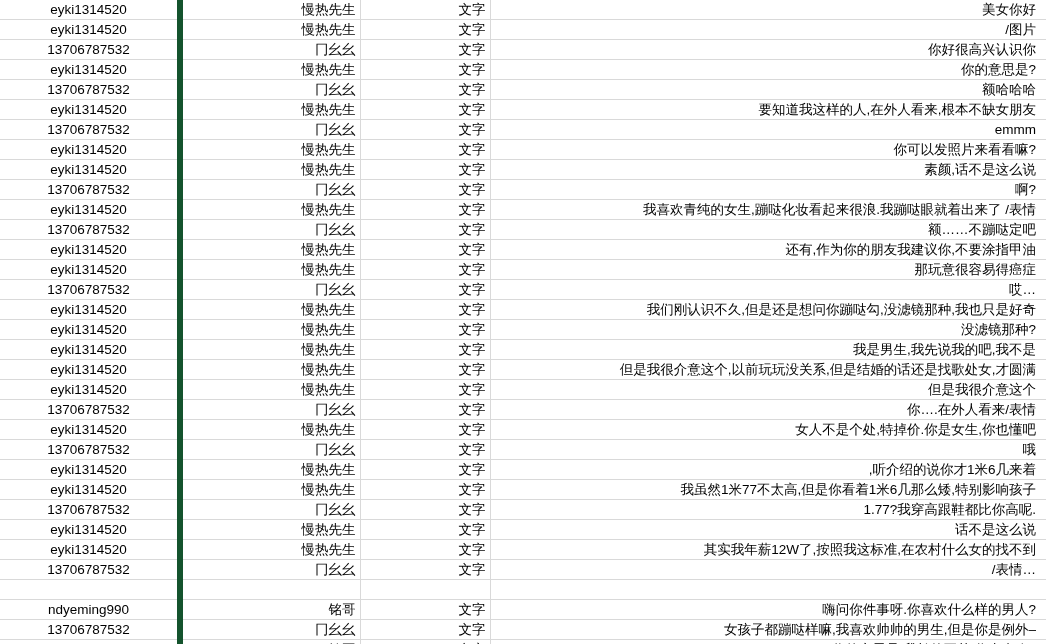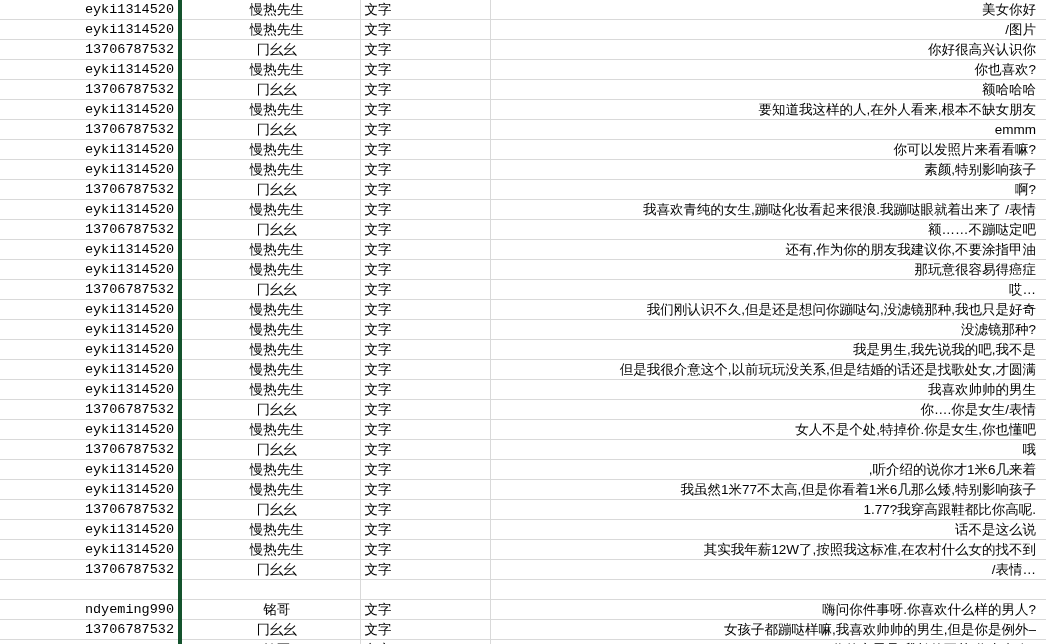--- a/index.html
+++ b/index.html
@@ -27,31 +27,30 @@
     border-bottom: 1px solid #d9d9d9;
     overflow: hidden;
     white-space: nowrap;
   }
   col.c-account { width: 180px; }
   col.c-nick    { width: 180px; }
   col.c-type    { width: 130px; }
   col.c-msg     { width: 556px; }
 
   .sheet td.account {
+    text-align: center;
+    border-right: 6px solid #14532d;
+  }
+  .sheet td.nick {
     text-align: right;
-    border-right: 4px solid #14532d;
-    font-family: Liberation Mono, monospace;
-  }
-  .sheet td.nick {
-    text-align: center;
     border-right: 1px solid #d9d9d9;
     padding-left: 16px;
   }
   .sheet td.type {
-    text-align: left;
+    text-align: right;
     border-right: 1px solid #d9d9d9;
   }
   .sheet td.msg {
     text-align: right;
     padding-right: 10px;
     border-radius: 7px;
   }
   .sheet tr.blank td {
     border-bottom: 1px solid #d9d9d9;
   }
@@ -86,21 +85,21 @@
     <tr>
       <td class="account">13706787532</td>
       <td class="nick nick-glyph">冂幺幺</td>
       <td class="type">文字</td>
       <td class="msg">你好很高兴认识你</td>
     </tr>
     <tr>
       <td class="account">eyki1314520</td>
       <td class="nick">慢热先生</td>
       <td class="type">文字</td>
-      <td class="msg">你也喜欢?</td>
+      <td class="msg">你的意思是?</td>
     </tr>
     <tr>
       <td class="account">13706787532</td>
       <td class="nick nick-glyph">冂幺幺</td>
       <td class="type">文字</td>
       <td class="msg">额哈哈哈</td>
     </tr>
     <tr>
       <td class="account">eyki1314520</td>
       <td class="nick">慢热先生</td>
@@ -116,21 +115,21 @@
     <tr>
       <td class="account">eyki1314520</td>
       <td class="nick">慢热先生</td>
       <td class="type">文字</td>
       <td class="msg">你可以发照片来看看嘛?</td>
     </tr>
     <tr>
       <td class="account">eyki1314520</td>
       <td class="nick">慢热先生</td>
       <td class="type">文字</td>
-      <td class="msg">素颜,特别影响孩子</td>
+      <td class="msg">素颜,话不是这么说</td>
     </tr>
     <tr>
       <td class="account">13706787532</td>
       <td class="nick nick-glyph">冂幺幺</td>
       <td class="type">文字</td>
       <td class="msg">啊?</td>
     </tr>
     <tr>
       <td class="account">eyki1314520</td>
       <td class="nick">慢热先生</td>
@@ -182,27 +181,27 @@
     <tr>
       <td class="account">eyki1314520</td>
       <td class="nick">慢热先生</td>
       <td class="type">文字</td>
       <td class="msg">但是我很介意这个,以前玩玩没关系,但是结婚的话还是找歌处女,才圆满</td>
     </tr>
     <tr>
       <td class="account">eyki1314520</td>
       <td class="nick">慢热先生</td>
       <td class="type">文字</td>
-      <td class="msg">我喜欢帅帅的男生</td>
-    </tr>
-    <tr>
-      <td class="account">13706787532</td>
-      <td class="nick nick-glyph">冂幺幺</td>
-      <td class="type">文字</td>
-      <td class="msg">你….你是女生/表情</td>
+      <td class="msg">但是我很介意这个</td>
+    </tr>
+    <tr>
+      <td class="account">13706787532</td>
+      <td class="nick nick-glyph">冂幺幺</td>
+      <td class="type">文字</td>
+      <td class="msg">你….在外人看来/表情</td>
     </tr>
     <tr>
       <td class="account">eyki1314520</td>
       <td class="nick">慢热先生</td>
       <td class="type">文字</td>
       <td class="msg">女人不是个处,特掉价.你是女生,你也懂吧</td>
     </tr>
     <tr>
       <td class="account">13706787532</td>
       <td class="nick nick-glyph">冂幺幺</td>

